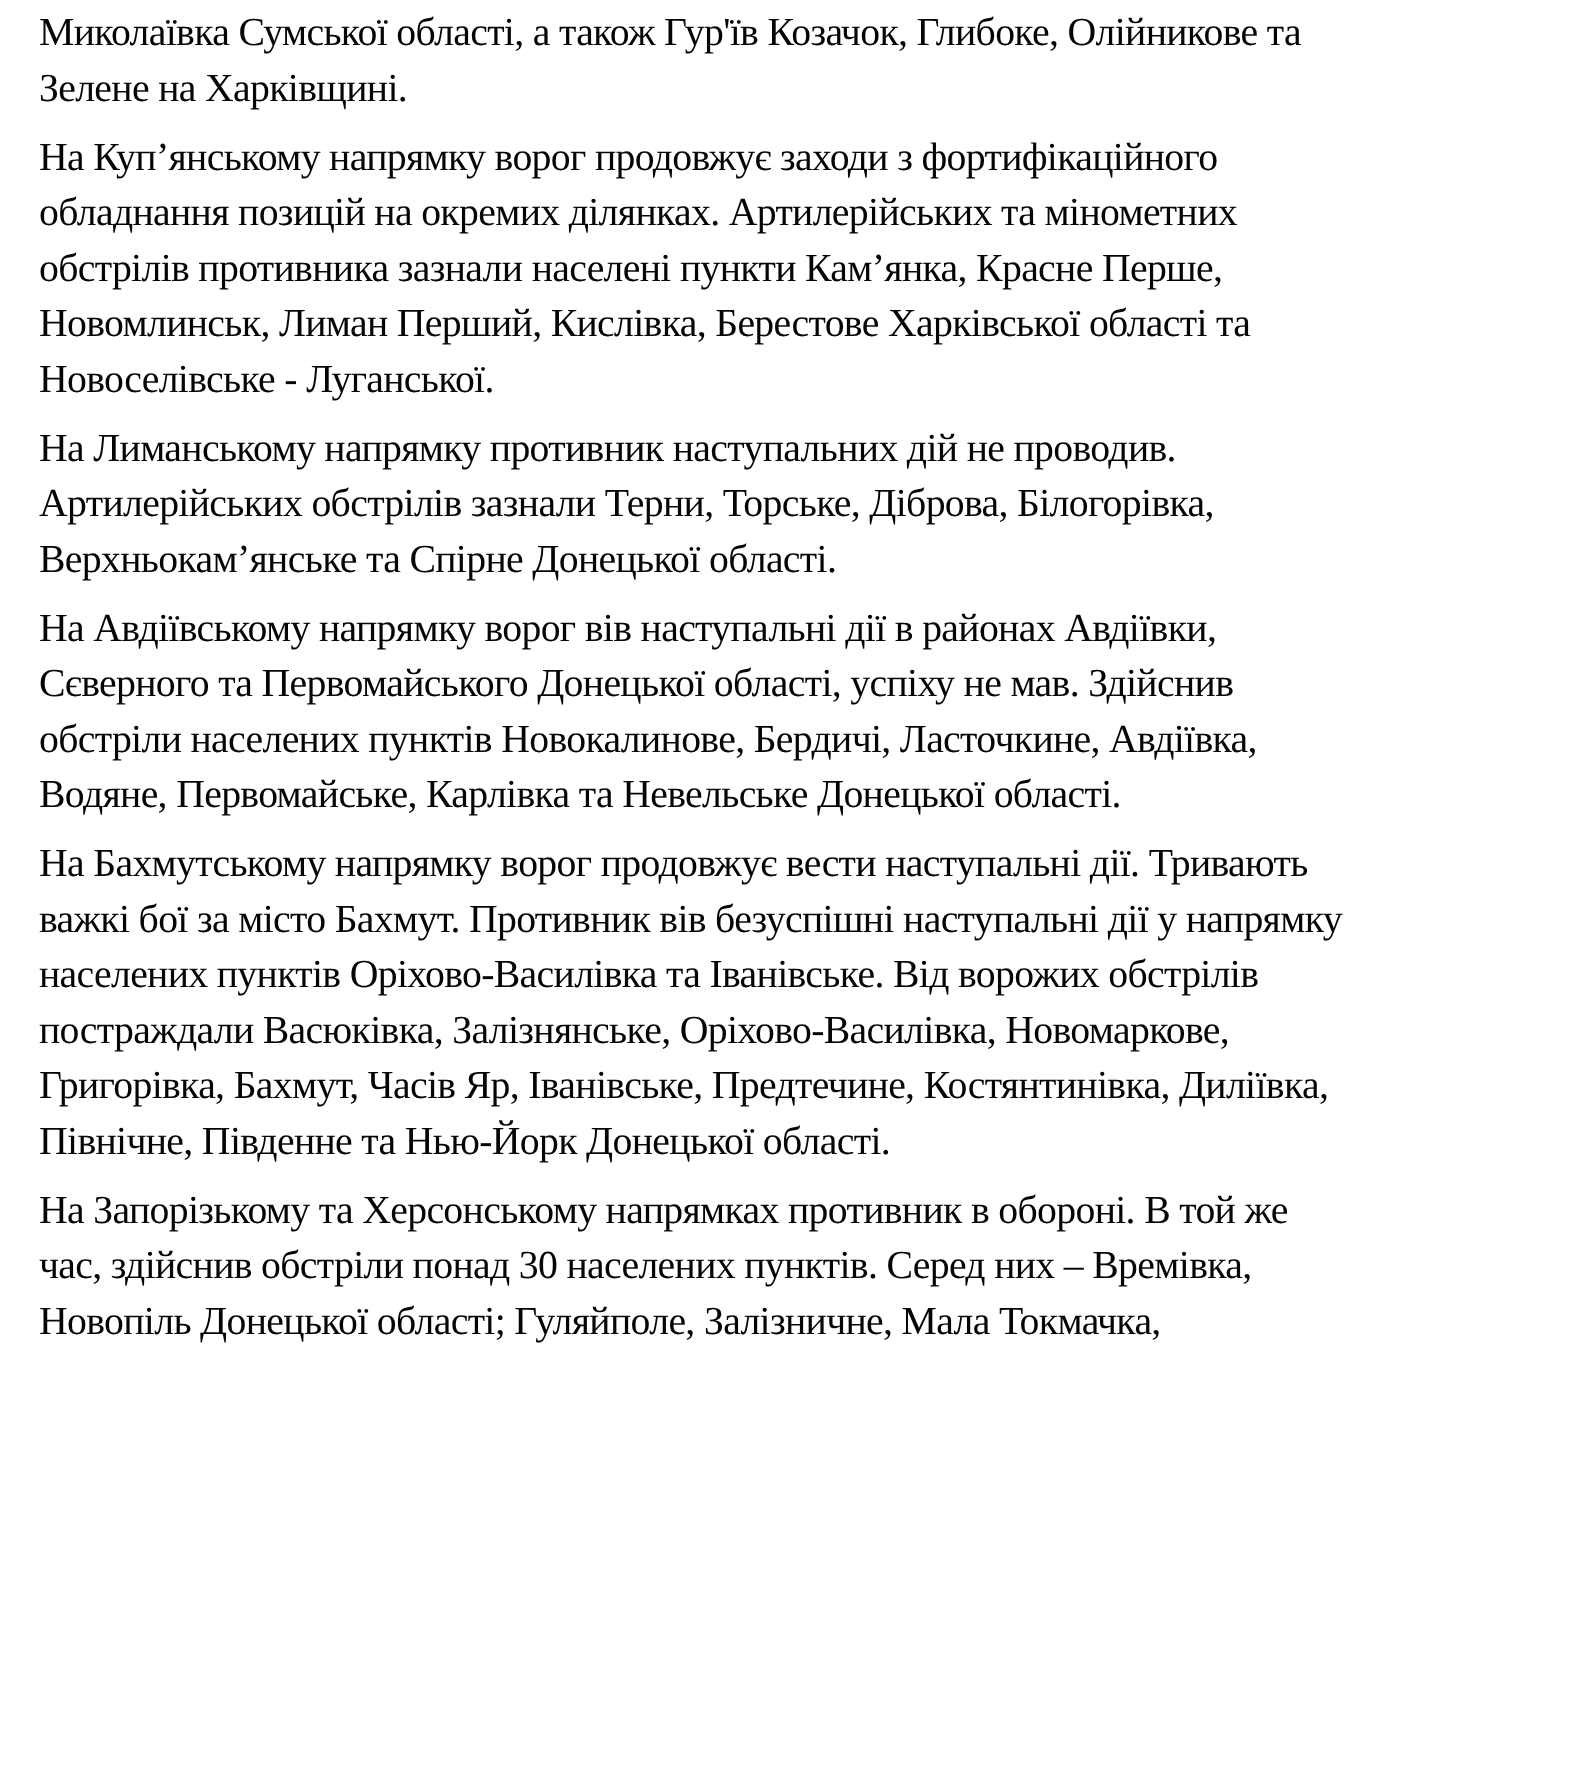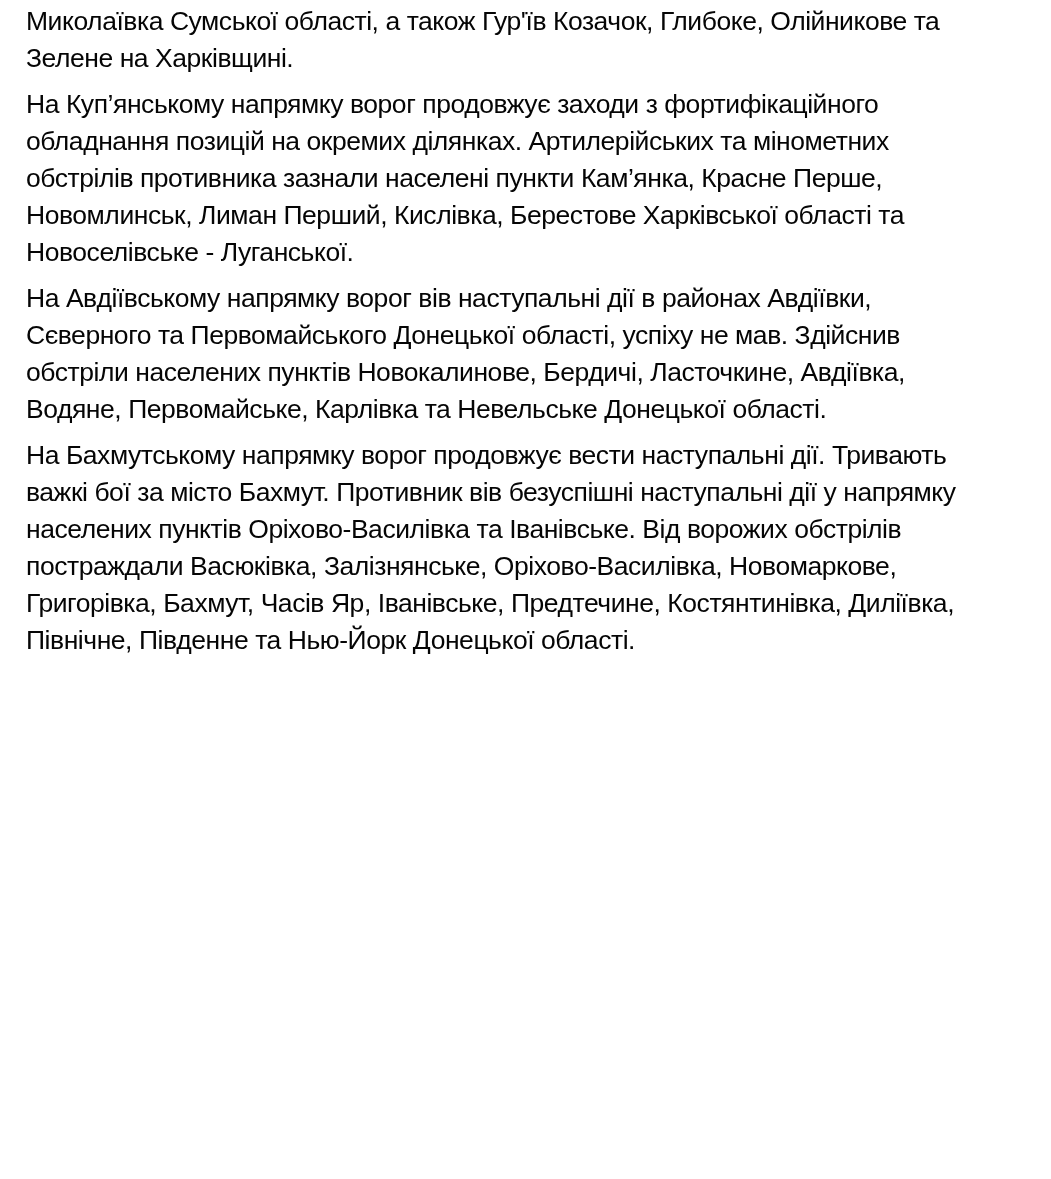--- a/index.html
+++ b/index.html
@@ -9,21 +9,21 @@
   body {
     width: 1051px;
     height: 1179px;
     overflow: hidden;
     background: #ffffff;
   }
   .post {
     box-sizing: border-box;
     width: 1051px;
     padding: 3px 8px 0 26px;
-    font-family: Liberation Sans, sans-serif;
+    font-family: Liberation Serif, serif;
     font-size: 26.5px;
     line-height: 37px;
     letter-spacing: -0.45px;
     font-weight: 400;
   }
   .para {
     margin: 0 0 9px 0;
     white-space: pre;   
   }
 </style>
@@ -32,24 +32,30 @@
 
 <main class="post" style="color: rgb(5, 5, 5);">
   <div id="paragraphs-container">
       <p class="para">Миколаївка Сумської області, а також Гур'їв Козачок, Глибоке, Олійникове та
 Зелене на Харківщині.</p>
       <p class="para">На Куп’янському напрямку ворог продовжує заходи з фортифікаційного
 обладнання позицій на окремих ділянках. Артилерійських та мінометних
 обстрілів противника зазнали населені пункти Кам’янка, Красне Перше,
 Новомлинськ, Лиман Перший, Кислівка, Берестове Харківської області та
 Новоселівське - Луганської.</p>
+      <p class="para">На Лиманському напрямку противник наступальних дій не проводив.
+Артилерійських обстрілів зазнали Терни, Торське, Діброва, Білогорівка,
+Верхньокам’янське та Спірне Донецької області.</p>
       <p class="para">На Авдіївському напрямку ворог вів наступальні дії в районах Авдіївки,
 Сєверного та Первомайського Донецької області, успіху не мав. Здійснив
 обстріли населених пунктів Новокалинове, Бердичі, Ласточкине, Авдіївка,
 Водяне, Первомайське, Карлівка та Невельське Донецької області.</p>
       <p class="para">На Бахмутському напрямку ворог продовжує вести наступальні дії. Тривають
 важкі бої за місто Бахмут. Противник вів безуспішні наступальні дії у напрямку
 населених пунктів Оріхово-Василівка та Іванівське. Від ворожих обстрілів
 постраждали Васюківка, Залізнянське, Оріхово-Василівка, Новомаркове,
 Григорівка, Бахмут, Часів Яр, Іванівське, Предтечине, Костянтинівка, Диліївка,
 Північне, Південне та Нью-Йорк Донецької області.</p>
+      <p class="para">На Запорізькому та Херсонському напрямках противник в обороні. В той же
+час, здійснив обстріли понад 30 населених пунктів. Серед них – Времівка,
+Новопіль Донецької області; Гуляйполе, Залізничне, Мала Токмачка,</p>
     </div>
 </main>
 
 </body></html>

